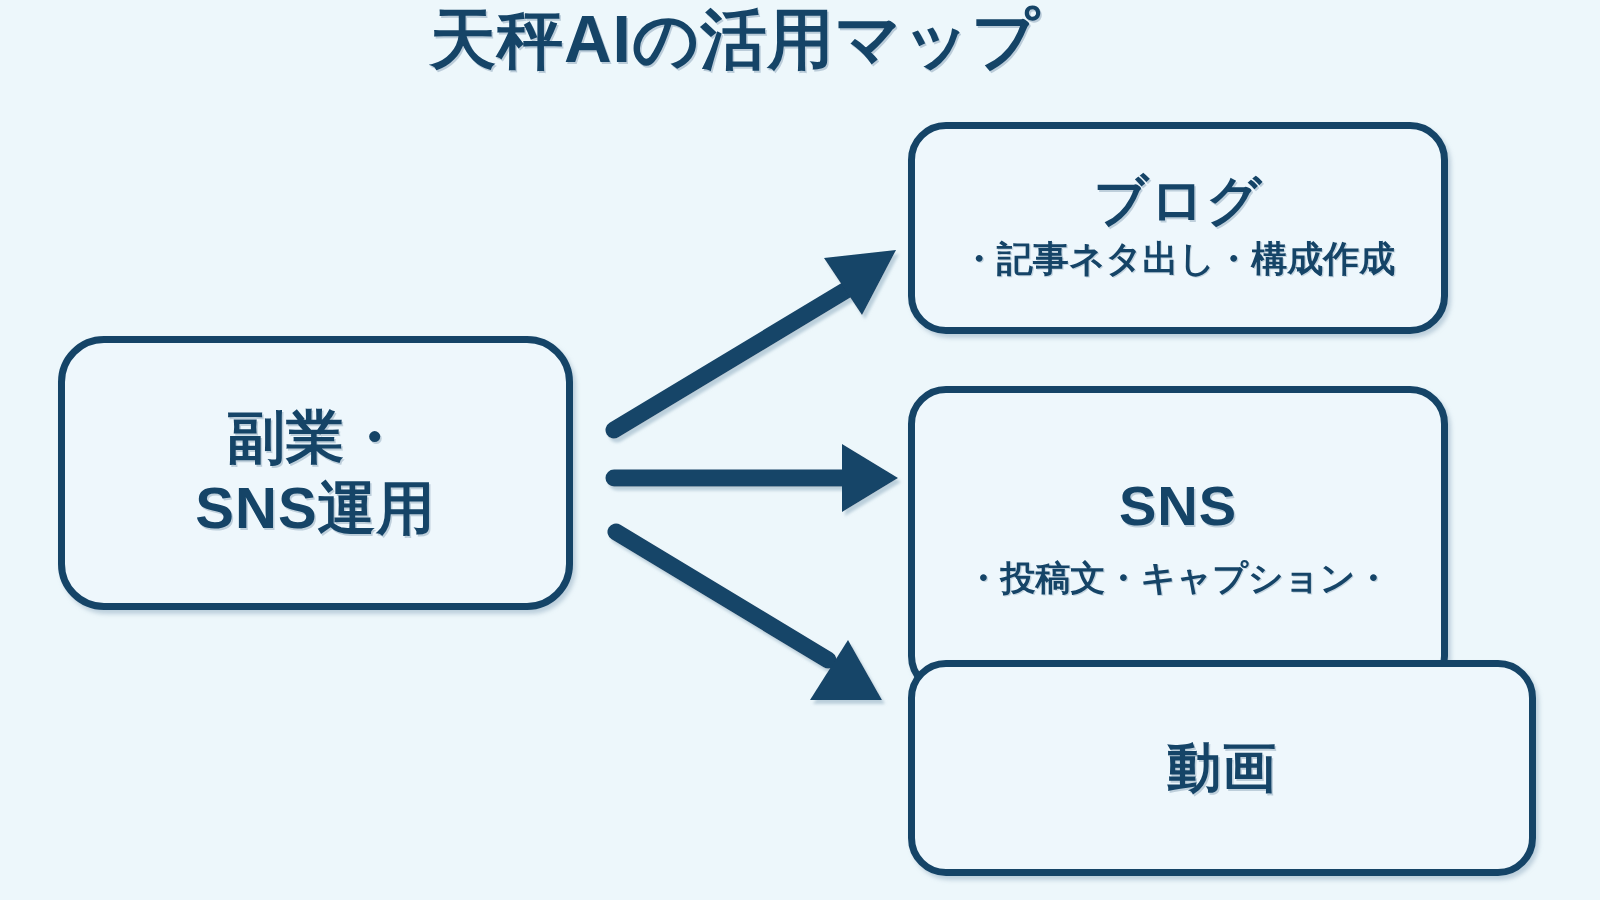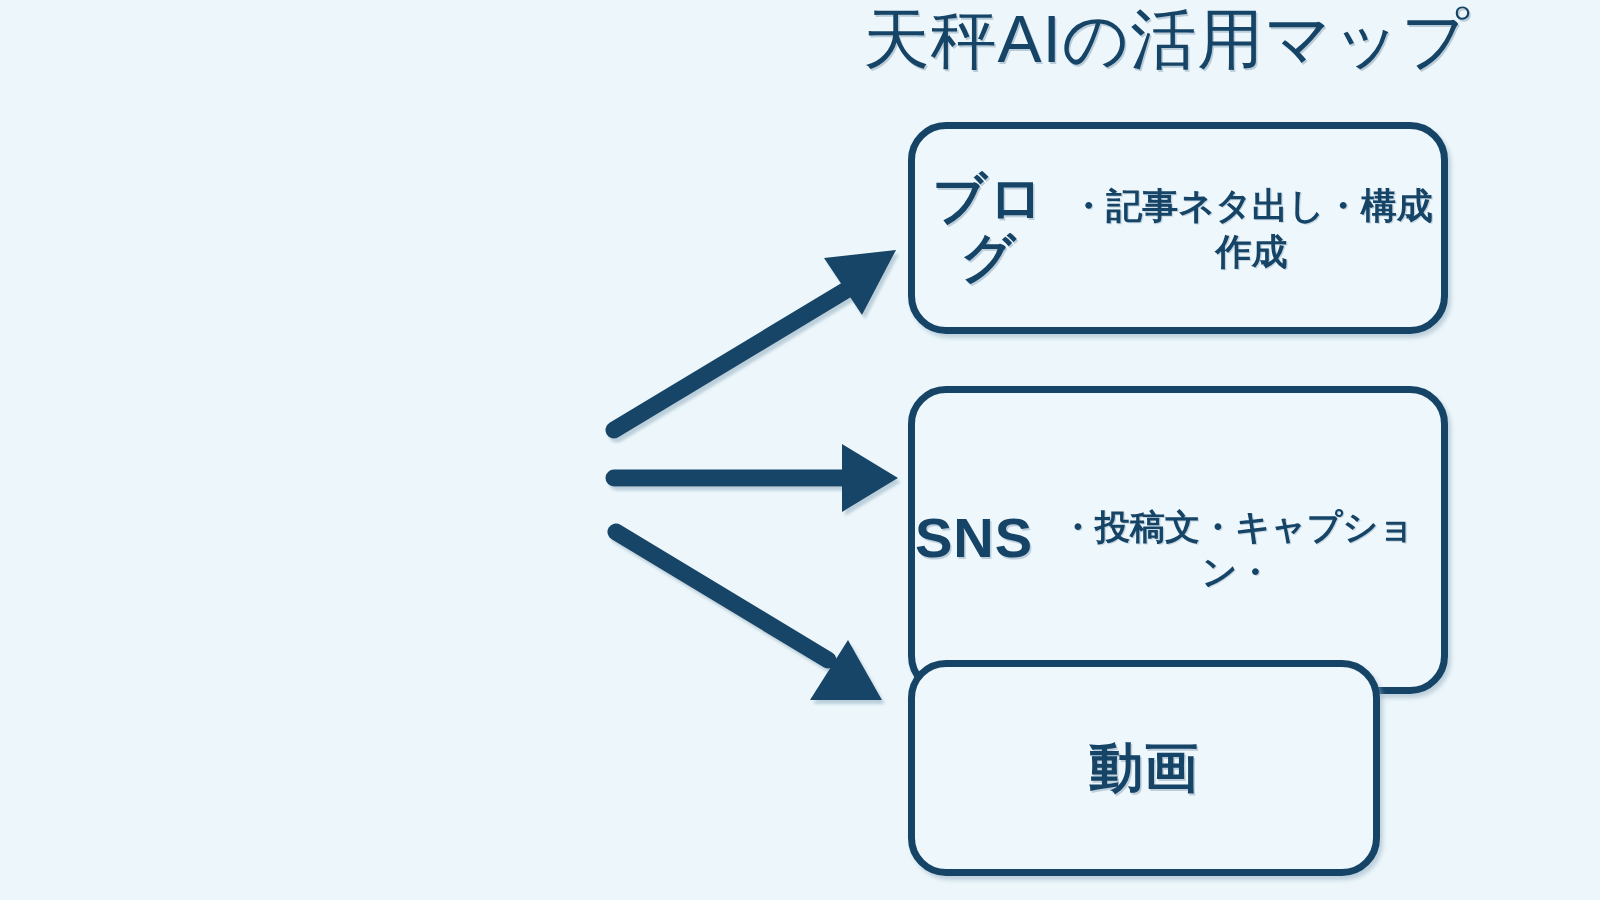--- a/index.html
+++ b/index.html
@@ -20,39 +20,39 @@
     height: 900px;
     background: #edf7fb;
   }
 
   
   #diagram-title {
     position: absolute;
     left: 0;
     top: 2px;
     width: 1470px;
-    text-align: right;
+    text-align: center;
     font-size: 66px;
-    font-weight: 400;
+    font-weight: 700;
     letter-spacing: 1px;
     color: #154467;
     line-height: 1.15;
     text-shadow: 1.5px 1.5px 0 rgba(170,190,205,0.75);
     white-space: nowrap;
   }
 
   
   .node-box {
     position: absolute;
     box-sizing: border-box;
     background: #eef7fc;
     border: 7px solid #154467;
     border-radius: 38px;
     display: flex;
-    flex-direction: row;
+    flex-direction: column;
     align-items: center;
     justify-content: center;
     text-align: center;
     color: #154467;
     box-shadow: 3px 4px 4px rgba(150,175,195,0.55);
   }
 
   #node-source {
     left: 58px;
     top: 336px;
@@ -76,21 +76,21 @@
   }
   #node-sns {
     left: 908px;
     top: 386px;
     width: 540px;
     height: 308px;
   }
   #node-video {
     left: 908px;
     top: 660px;
-    width: 472px;
+    width: 628px;
     height: 216px;
   }
 
   .node-heading {
     font-size: 52px;
     font-weight: 700;
     line-height: 1.1;
     letter-spacing: 1px;
     text-shadow: 1.5px 1.5px 0 rgba(170,190,205,0.7);
   }
@@ -142,20 +142,26 @@
       <line x1="614" y1="478" x2="848" y2="478" stroke="#154467" stroke-width="17" stroke-linecap="round"></line>
       <polygon points="898,478 842,512 842,444" fill="#154467"></polygon>
     </g>
 
     <g filter="url(#softshadow)">
       <line x1="616" y1="532" x2="828" y2="660" stroke="#154467" stroke-width="17" stroke-linecap="round"></line>
       <polygon points="882,700 810,700 848,640" fill="#154467"></polygon>
     </g>
   </svg>
 
+  <div class="node-box" id="node-source">
+    <div class="node-title">
+      <span>副業・</span><br>
+      <span>SNS運用</span>
+    </div>
+  </div>
 
   <div class="node-box" id="node-blog">
     <div class="node-heading">ブログ</div>
     <div class="node-detail">
       <span>・記事ネタ出し・構成作成</span>
     </div>
   </div>
 
   <div class="node-box" id="node-sns">
     <div class="node-heading">SNS</div>

